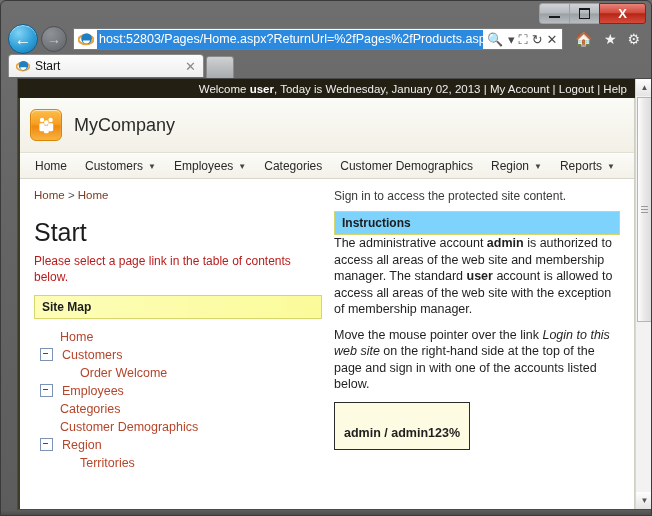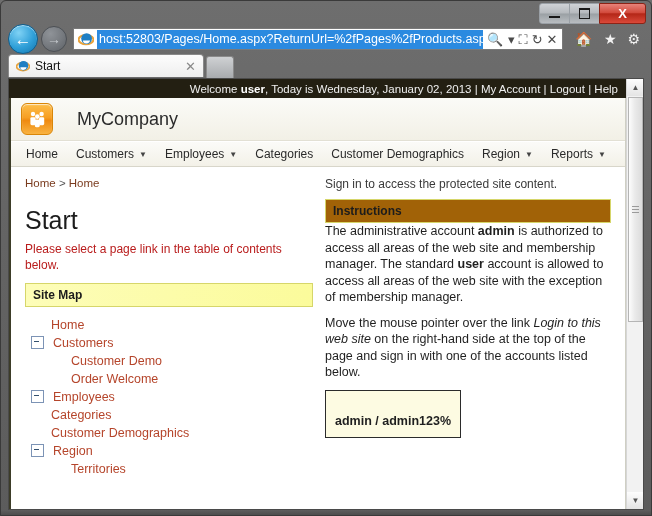--- a/index.html
+++ b/index.html
@@ -111,21 +111,21 @@
   .newtab {
     position:absolute; left: 198px; top: 2px;
     width: 26px; height: 21px;
     background: linear-gradient(to bottom, #cfd1d3 0%, #a8abae 100%);
     border: 1px solid #8a8a8a; border-bottom:none;
     border-radius: 3px 3px 0 0; cursor:pointer;
   }
 
   
   .viewport {
-    position: absolute; left: 8px; top: 78px;
+    position: absolute; left: 17px; top: 78px;
     width: 636px; height: 432px;
     background: #fff;
     border: 1px solid #4a4a4a;
     box-sizing: border-box;
     overflow: hidden;
   }
 
   
   .welcome {
     height: 19px; background: #231f12;
@@ -138,25 +138,24 @@
   .welcome a { color:#efefef; text-decoration:none; }
 
   .page-shell {
     position:absolute; left:0; top:19px; width:617px; height:412px;
     background: #ffffff;
     border-left: 2px solid #3c3c28;
     border-right: 1px solid #cfcfc4;
     box-sizing: border-box;
   }
   .brandbar {
-    height: 43px; background: linear-gradient(to bottom,#fbfbf7 0%, #f2f0e6 100%);
+    height: 55px; background: linear-gradient(to bottom,#fbfbf7 0%, #f2f0e6 100%);
     display:flex; align-items:center; padding-left: 10px;
     border-bottom: 1px solid #e2e0d4;
     box-sizing:border-box;
-    gap:12px;
   }
   .logo-tile {
     width: 30px; height: 30px; border-radius: 6px;
     background: linear-gradient(to bottom,#fdbe4a 0%, #f79f23 45%, #ef8a10 55%, #f9b341 100%);
     border: 1px solid #d98608;
     display:flex; align-items:center; justify-content:center;
     box-shadow: inset 0 1px 1px rgba(255,255,255,.7);
   }
   .brand-name { font-size: 18px; color:#2b2b2b; margin-left: 12px; }
 
@@ -184,21 +183,21 @@
   .col-left { width: 300px; flex: 0 0 300px; padding-right: 12px; box-sizing:border-box; }
   .col-right { flex: 1; box-sizing:border-box; }
 
   .crumb { font-size: 11.5px; color:#7a3b1e; margin-bottom: 18px; }
   .crumb a { color:#7a3b1e; text-decoration:none; }
   .crumb .sep { color:#555; }
   .page-title { font-size: 25px; color:#1c1c1c; font-weight: normal; margin: 0 0 8px 0; line-height:1.05;}
   .lede { font-size: 12px; color:#b91c1c; line-height: 1.35; margin-bottom: 9px; }
 
   .panel-head {
-    background: #a16207; border: 1px solid #d6d66a;
+    background: #7dd3fc; border: 1px solid #d6d66a;
     font-size: 12px; font-weight: bold; color:#1c1c1c;
     padding: 4px 7px; box-sizing:border-box;
   }
   .panel-head.yellow2 { background: linear-gradient(to right,#fdfdb8 0%, #fbfb9b 100%); }
 
   .tree { margin-top: 9px; font-size: 12.5px; }
   .tnode { display:flex; align-items:center; padding: 2px 0; }
   .tnode a { color:#b5452b; text-decoration:none; cursor:pointer; }
   .tnode.lvl0 { padding-left: 26px; }
   .tnode.lvl0x { padding-left: 6px; }
@@ -381,23 +380,20 @@
 
           <div class="tree">
             <div class="tnode lvl0">
                 <a href="#">Home</a>
               </div>
             <div class="tnode lvl0x">
                 <span class="exp"></span>
                 <a href="#">Customers</a>
               </div>
             <div class="tnode lvl1">
-                <a href="#">Customer Demo</a>
-              </div>
-            <div class="tnode lvl1">
                 <a href="#">Order Welcome</a>
               </div>
             <div class="tnode lvl0x">
                 <span class="exp"></span>
                 <a href="#">Employees</a>
               </div>
             <div class="tnode lvl0">
                 <a href="#">Categories</a>
               </div>
             <div class="tnode lvl0">

